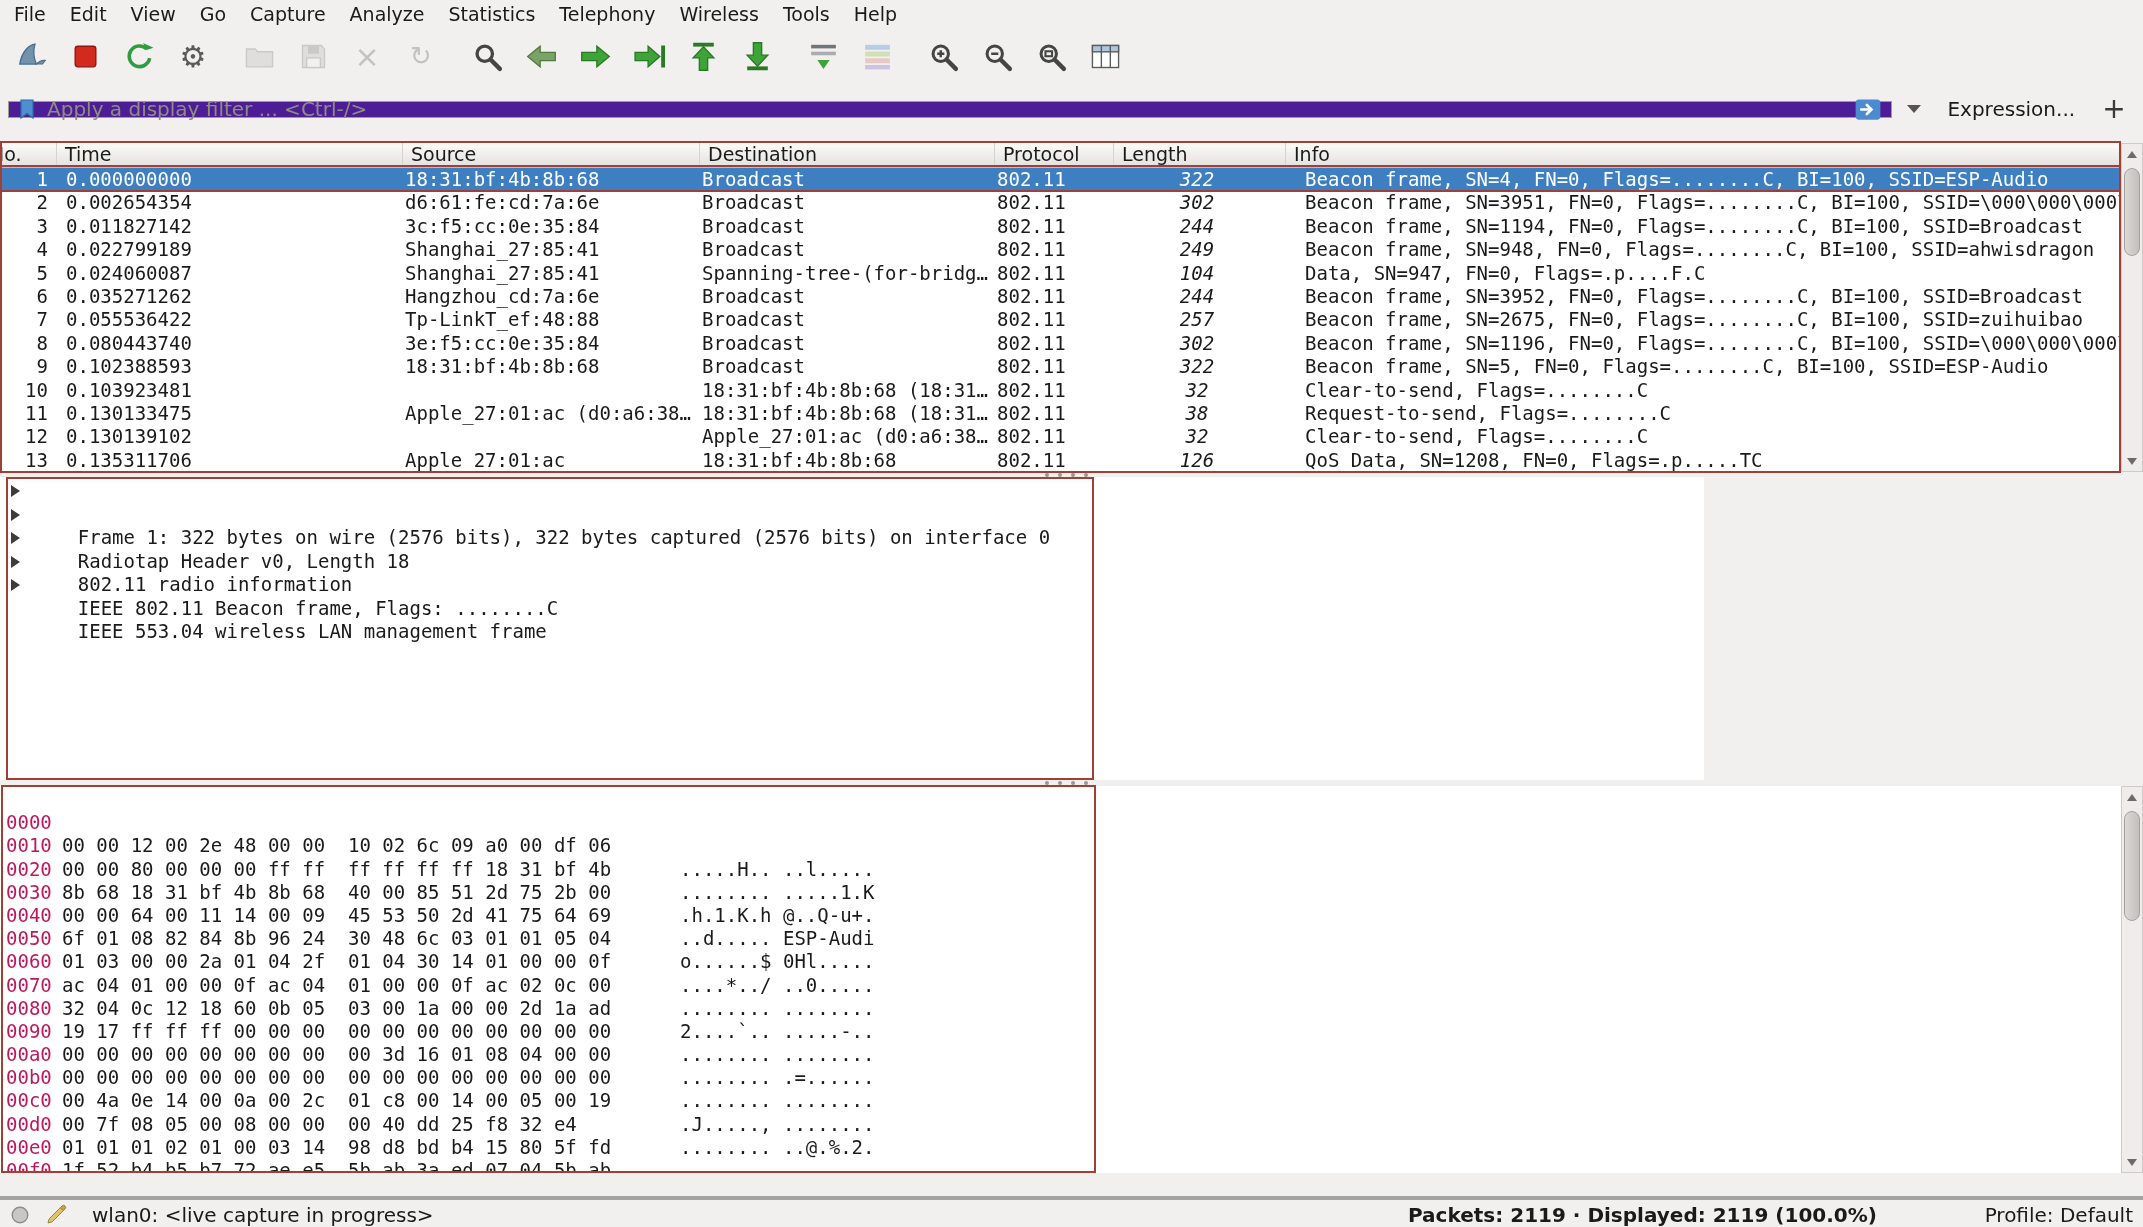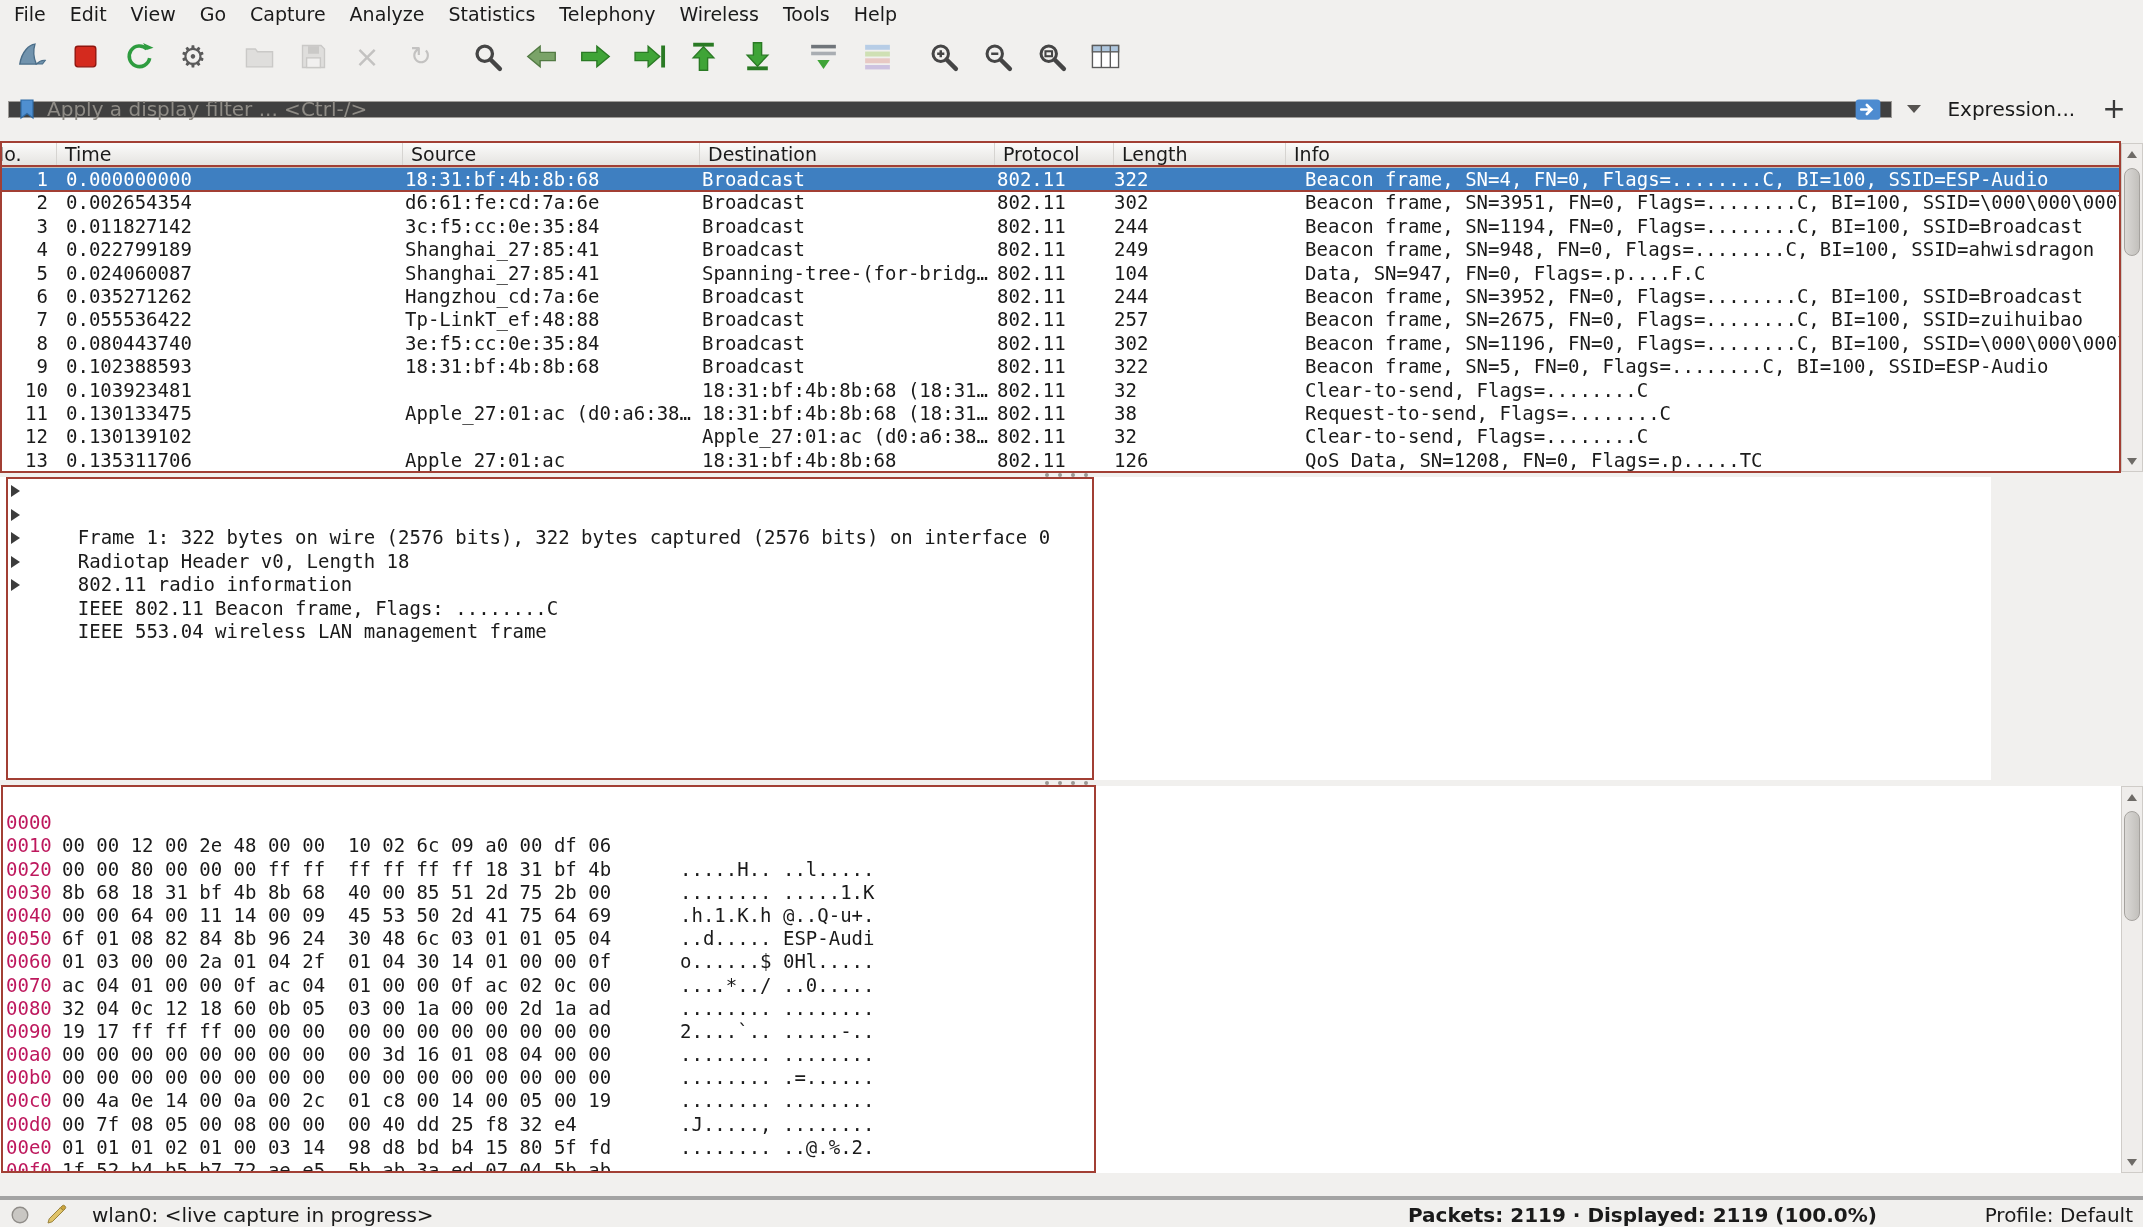--- a/index.html
+++ b/index.html
@@ -20,21 +20,21 @@
   .tool-btn{width:50px;height:46px;display:flex;align-items:center;justify-content:center;border-radius:4px;}
   .tool-btn.gap{margin-left:12px;}
   .tool-btn.disabled{opacity:.45;filter:grayscale(60%);}
   .tool-btn .icon{display:flex;align-items:center;justify-content:center;}
   .tool-btn .icon svg{width:33px;height:33px;display:block;}
   .tool-btn .g{display:block;line-height:33px;}
 
   
   .filterbar{position:absolute;top:85px;left:0;right:0;height:48px;display:flex;align-items:center;
     padding:0 8px;gap:8px;}
-  .filter-input{width:1888px;height:17px;background:#404040;border:1px solid #9e9b97;border-radius:0;
+  .filter-input{width:1888px;height:17px;background:#4c1d95;border:1px solid #9e9b97;border-radius:0;
     display:flex;align-items:center;padding:0 6px;box-sizing:border-box;}
   .filter-input .bookmark svg{width:24px;height:26px;display:block;}
   .filter-placeholder{flex:1;margin-left:8px;font-size:20px;color:#8f8c86;white-space:nowrap;overflow:hidden;}
   .apply-btn svg{width:34px;height:27px;display:block;}
   .caret-btn{width:30px;height:34px;display:flex;align-items:center;justify-content:center;}
   .caret-shape{width:0;height:0;border-left:7px solid transparent;border-right:7px solid transparent;
     border-top:8px solid #565350;}
   .expr-btn{font-size:20px;padding:0 10px;white-space:nowrap;}
   .plus-btn{font-size:28px;color:#3a3a3a;width:42px;text-align:center;line-height:34px;}
 
@@ -44,33 +44,33 @@
     background:linear-gradient(#fbfbfa,#e3e1de);border-bottom:1px solid #bfbdba;font-size:19px;}
   .pl-header .cell{line-height:23px;padding:0 8px;border-right:1px solid #d6d4d1;overflow:hidden;white-space:nowrap;}
   .pl-header .hdr-no{text-indent:-12px;padding-left:2px;}
   .pl-row{height:23.4px;display:grid;grid-template-columns:57px 346px 297px 295px 119px 172px 1fr;
     font-family:"DejaVu Sans Mono","Liberation Mono",monospace;font-size:19px;line-height:23.4px;white-space:pre;}
   .pl-row .cell{overflow:hidden;}
   .c-no{text-align:right;padding-right:9px;}
   .c-time{padding-left:9px;}
   .c-src,.c-dst{padding-left:2px;text-overflow:ellipsis;}
   .c-proto{padding-left:2px;}
-  .c-len{text-align:left;padding-right:6px;}
+  .c-len{text-align:center;padding-right:6px;font-style:italic;}
   .c-info{padding-left:19px;}
   .pl-row.selected{color:#fff;}
 
   
   .hsplit{position:absolute;left:0;right:0;}
   #hsplit1{top:472px;height:5px;}
   #hsplit2{top:780px;height:6px;}
   .split-dots{position:absolute;left:1045px;top:1px;display:flex;gap:9px;}
   .split-dots i{width:4px;height:4px;border-radius:50%;background:#9a9792;display:block;}
 
   
-  .details-pane{position:absolute;top:477px;left:0;width:1991px;height:303px;background:#fff;
+  .details-pane{position:absolute;top:477px;left:0;width:1704px;height:303px;background:#fff;
     font-family:"DejaVu Sans Mono","Liberation Mono",monospace;font-size:19px;padding-top:2px;box-sizing:border-box;overflow:hidden;}
   .detail-row{height:23.5px;line-height:23.5px;padding-left:32px;position:relative;white-space:pre;}
   .detail-row .tri{position:absolute;left:11px;top:6px;width:0;height:0;
     border-left:9px solid #3c3c3c;border-top:6px solid transparent;border-bottom:6px solid transparent;}
 
   
   .hex-pane{position:absolute;top:786px;left:0;width:2121px;height:387px;background:#fff;
     font-family:"DejaVu Sans Mono","Liberation Mono",monospace;font-size:19px;padding-top:2px;box-sizing:border-box;overflow:hidden;}
   .hex-row{height:23.2px;line-height:23.2px;position:relative;white-space:pre;}
   .hex-off{position:absolute;left:6px;color:#be185d;}

